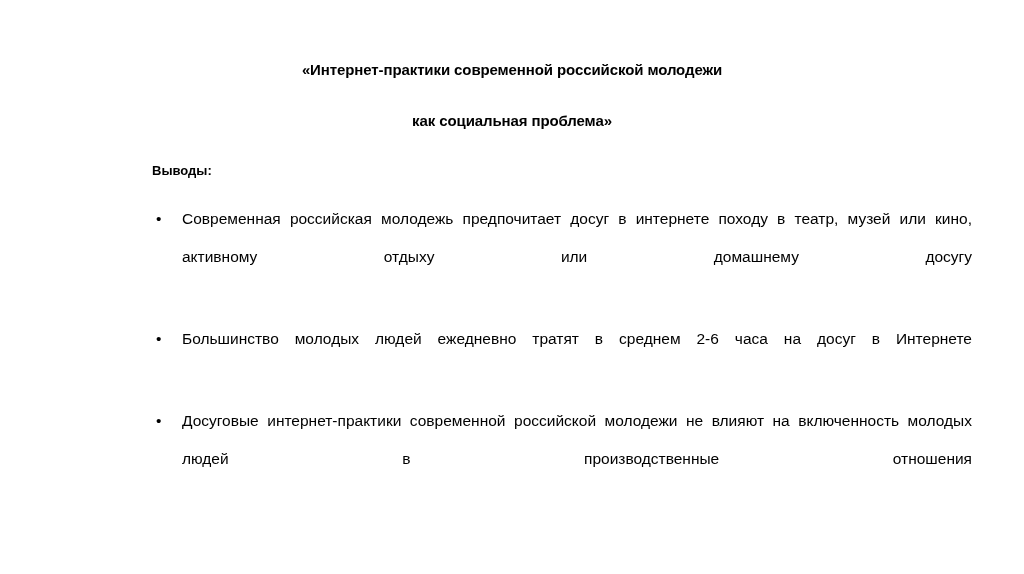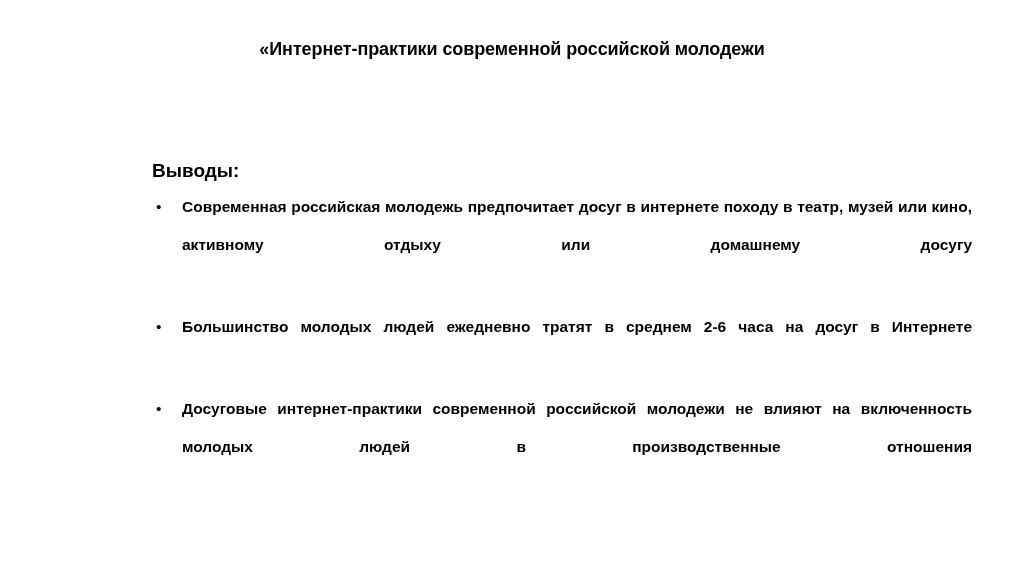--- a/index.html
+++ b/index.html
@@ -21,36 +21,37 @@
     box-sizing: border-box;
   }
   .title-block {
     position: absolute;
     top: 34px;
     left: 112px;
     width: 800px;
     text-align: center;
   }
   .title-line {
-    font-size: 18px;
+    font-size: 15px;
     font-weight: bold;
     line-height: 31px;
     letter-spacing: -0.1px;
+    margin-top: 20px;
   }
   .body-block {
     position: absolute;
     top: 160px;
     left: 152px;
     width: 820px;
   }
   .section-heading {
-    font-size: 19px;
+    font-size: 13px;
     font-weight: bold;
     line-height: 22px;
-    margin-bottom: 6px;
+    margin-bottom: 18px;
   }
   ul.bullets {
     list-style: none;
     margin: 0;
     padding: 0;
   }
   ul.bullets > li {
     position: relative;
     padding-left: 30px;
     margin-bottom: 6px;
@@ -61,37 +62,37 @@
   }
   ul.bullets > li .bullet-mark {
     position: absolute;
     left: 4px;
     top: 0;
     font-size: 15.5px;
     line-height: 38px;
   }
   ul.bullets > li .bullet-text {
     display: block;
-    font-weight: bold;
   }
   
   .just { text-align: justify; }
   .just::after {
     content: "";
     display: inline-block;
     width: 100%;
   }
 </style>
 </head>
 <body>
 
 <div class="slide">
 
   <div class="title-block">
     <div class="title-line">«Интернет-практики современной российской молодежи</div>
+    <div class="title-line">как социальная проблема»</div>
   </div>
 
   <div class="body-block">
 
     <div class="section-heading">Выводы:</div>
 
     <ul class="bullets">
       <li>
         <span class="bullet-mark">•</span>
         <span class="bullet-text just">Современная российская молодежь предпочитает досуг в интернете походу в театр, музей или кино, активному отдыху или домашнему досугу</span>

